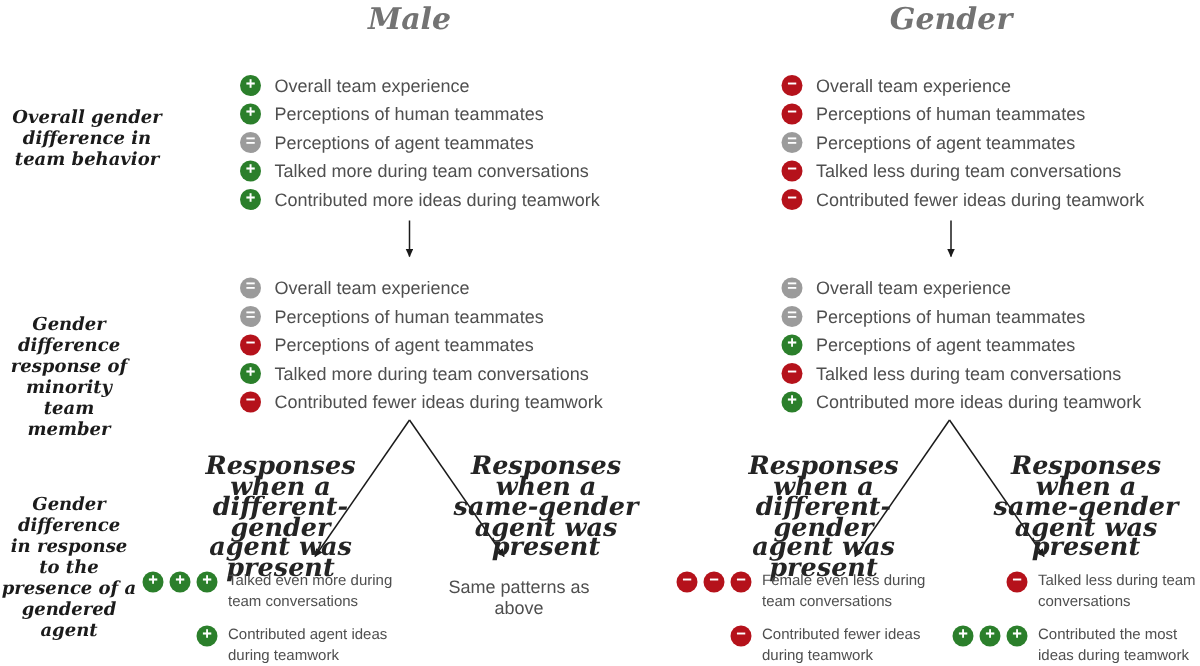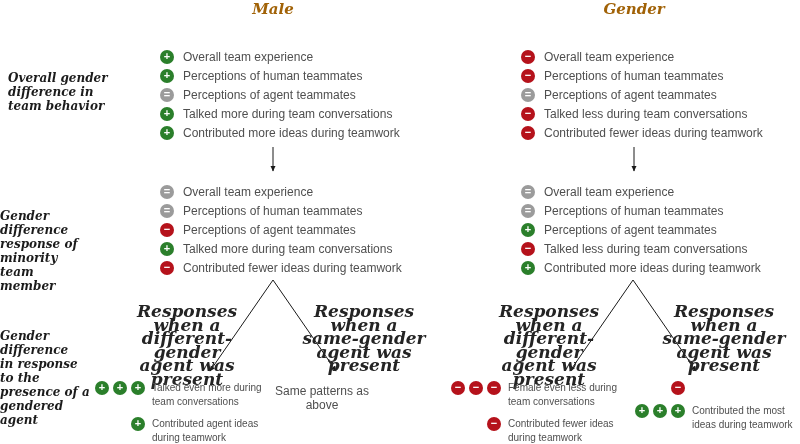--- a/index.html
+++ b/index.html
@@ -4,24 +4,24 @@
 <style>
   * { margin:0; padding:0; box-sizing:border-box; }
   html,body { background:#ffffff; }
   .canvas {
     position:relative; width:800px; height:444px; background:#fff;
     font-family:"Liberation Sans", sans-serif; overflow:hidden;
   }
   .col-header {
     position:absolute; top:0; transform:translateX(-50%);
     font-family:"DejaVu Serif", serif; font-style:italic; font-weight:600;
-    font-size:15px; color:#a16207;
+    font-size:20px; color:#737373;
   }
   .side-label {
-    position:absolute; text-align:left; white-space:pre-line;
+    position:absolute; text-align:center; white-space:pre-line;
     font-family:"DejaVu Serif", serif; font-style:italic; font-weight:700;
     font-size:12px; line-height:14px; color:#1b1b1b;
   }
   .branch-label {
     position:absolute; width:124px; transform:translateX(-50%); text-align:center;
     white-space:pre-line; font-family:"DejaVu Serif", serif; font-style:italic;
     font-weight:700; font-size:17px; line-height:13.5px; color:#242424;
   }
   .list { position:absolute; display:flex; flex-direction:column; }
   .row { display:flex; align-items:center; height:19px; gap:9px; }
@@ -213,21 +213,21 @@
     </div>
     <div class="b-row">
       <span class="ic-group">
         <span class="ic" style="background: rgb(43, 127, 43);">+</span>
       </span>
       <span class="b-label">Contributed agent ideas
 during teamwork</span>
     </div>
   </div>
 
-  <div class="note" style="left:322px; top:384px;">Same patterns as
+  <div class="note" style="left:346px; top:384px;">Same patterns as
 above</div>
 
   <div class="bottom-block" style="left:449px; top:381px;">
     <div class="b-row">
       <span class="ic-group">
         <span class="ic" style="background: rgb(181, 18, 27);">−</span>
         <span class="ic" style="background: rgb(181, 18, 27);">−</span>
         <span class="ic" style="background: rgb(181, 18, 27);">−</span>
       </span>
       <span class="b-label">Female even less during
@@ -240,20 +240,22 @@
       <span class="b-label">Contributed fewer ideas
 during teamwork</span>
     </div>
   </div>
 
   <div class="bottom-block" style="left:633px; top:381px;">
     <div class="b-row">
       <span class="ic-group">
         <span class="ic" style="background: rgb(181, 18, 27);">−</span>
       </span>
+      <span class="b-label">Talked less during team
+conversations</span>
     </div>
     <div class="b-row">
       <span class="ic-group">
         <span class="ic" style="background: rgb(43, 127, 43);">+</span>
         <span class="ic" style="background: rgb(43, 127, 43);">+</span>
         <span class="ic" style="background: rgb(43, 127, 43);">+</span>
       </span>
       <span class="b-label">Contributed the most
 ideas during teamwork</span>
     </div>

